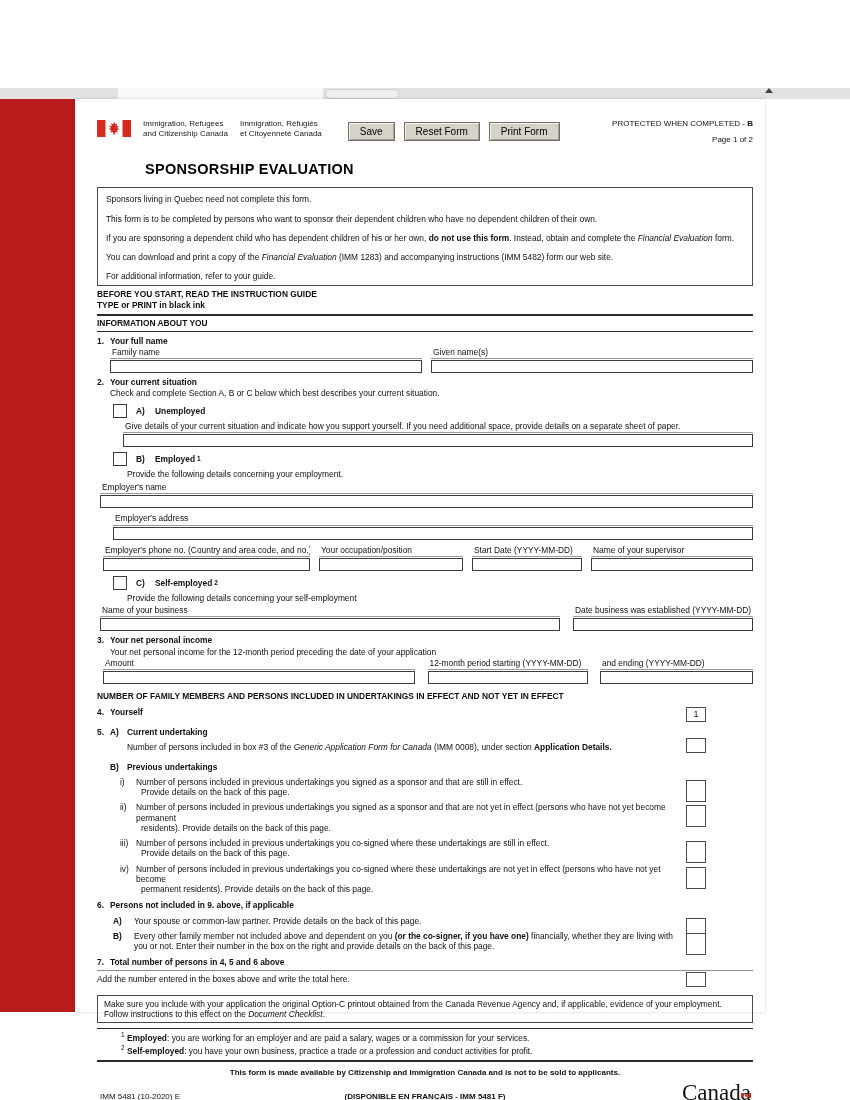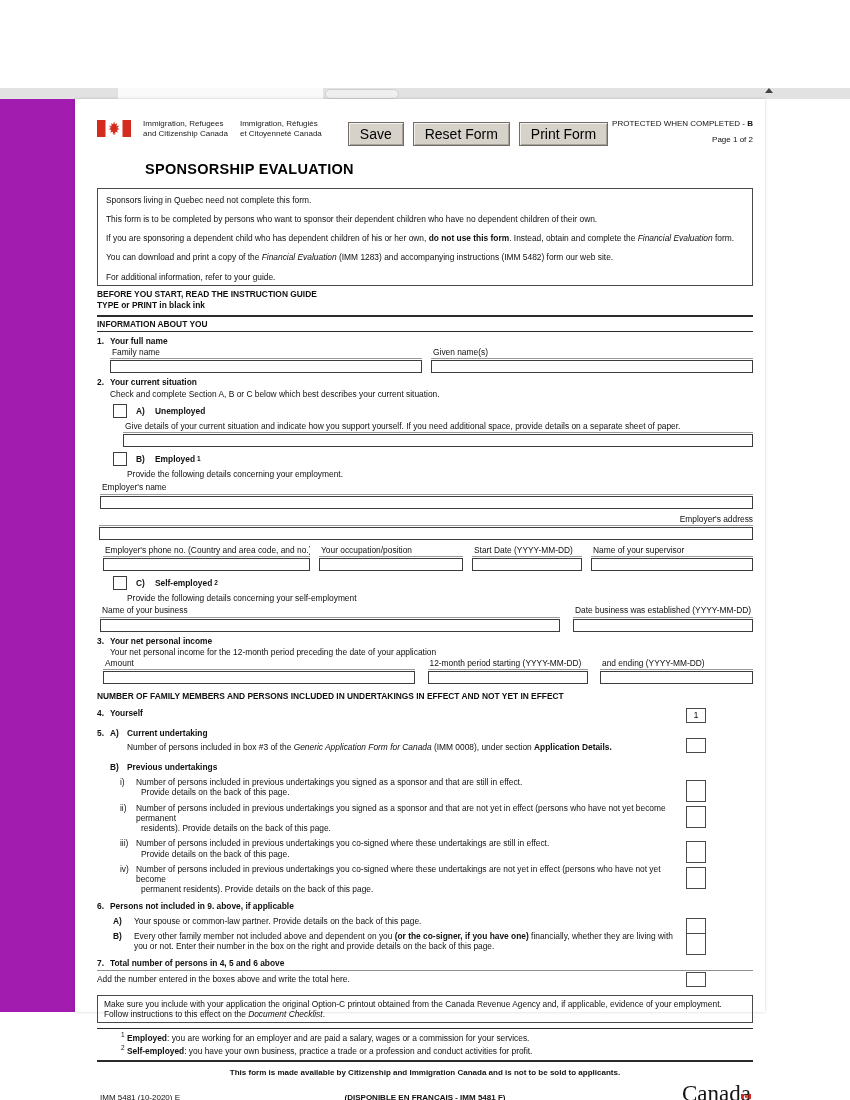--- a/index.html
+++ b/index.html
@@ -7,30 +7,30 @@
   .b{font-weight:bold;}
   .i{font-style:italic;margin-top:8px;}
   sup{font-size:6.5px;}
 
   
   .chrome-strip{position:absolute;top:88px;left:0;width:850px;height:11px;background:#e2e2e2;}
   .chrome-gap{position:absolute;top:88px;left:118px;width:205px;height:11px;background:#fafafa;}
   .scroll-thumb{position:absolute;top:89px;left:325px;width:72px;height:8px;background:#efefef;border:1px solid #cfcfcf;border-radius:5px;}
   .scroll-caret{position:absolute;top:88px;left:765px;width:0;height:0;border-left:4px solid transparent;border-right:4px solid transparent;border-bottom:5px solid #444;}
 
-  .viewer{position:absolute;top:99px;left:0;width:698px;height:913px;background:#a21caf;}
+  .viewer{position:absolute;top:99px;left:0;width:698px;height:913px;background:#b91c1c;}
   .page{position:absolute;top:0;left:75px;width:690px;height:913px;background:#fff;box-shadow:0 0 3px rgba(0,0,0,.18);
         padding:20px 12px 0 22px;box-sizing:border-box;font-size:8.4px;color:#101010;line-height:1.22;}
 
   
   .form-header{display:flex;align-items:flex-start;}
   .flag-logo{margin-top:1px;flex:0 0 auto;}
   .dept{font-size:8px;line-height:1.3;margin-left:12px;color:#1a1a1a;}
   .form-buttons{display:flex;gap:9px;margin-left:26px;margin-top:3px;}
-  .btn{font-family:"Liberation Sans",sans-serif;font-size:14px;color:#000;background:#d6d2c9;border:1px solid #716d64;
+  .btn{font-family:"Liberation Sans",sans-serif;font-size:10px;color:#000;background:#d6d2c9;border:1px solid #716d64;
        box-shadow:inset 1px 1px 0 #f3f2ee, inset -1px -1px 0 #a5a198;padding:3px 11px;cursor:pointer;}
   .header-right{margin-left:auto;text-align:right;font-size:8px;line-height:1.3;}
   .page-indicator{margin-top:6px;}
 
   .form-title{margin:15px 0 0 48px;font-size:14.5px;font-weight:bold;letter-spacing:.3px;color:#000;}
 
   .intro-box{margin-top:9px;border:1px solid #4a4a4a;padding:6px 8px 1px 8px;}
   .intro-box p{margin:0 0 9px 0;}
 
   .instr{margin-top:3px;font-weight:bold;line-height:1.35;}
@@ -165,21 +165,21 @@
       <span class="check-letter">B)</span>
       <span class="check-title">Employed</span>
       <sup class="b" style="margin-left:2px;">1</sup>
     </div>
     <div class="helper" style="margin-left:30px;margin-top:3px;">Provide the following details concerning your employment.</div>
 
     <div style="margin-left:3px;margin-top:3px;">
       <div class="field-label">Employer's name</div>
       <div class="input-box"></div>
     </div>
-    <div style="margin-left:2px;margin-top:5px;text-align:right;">
+    <div style="margin-left:16px;margin-top:5px;">
       <div class="field-label">Employer's address</div>
       <div class="input-box"></div>
     </div>
     <div class="fields-row" style="margin-left:6px;margin-top:5px;">
       <div style="width:207px;">
         <div class="field-label">Employer's phone no. (Country and area code, and no.)</div>
         <div class="input-box"></div>
       </div>
       <div style="width:144px;">
         <div class="field-label">Your occupation/position</div>

